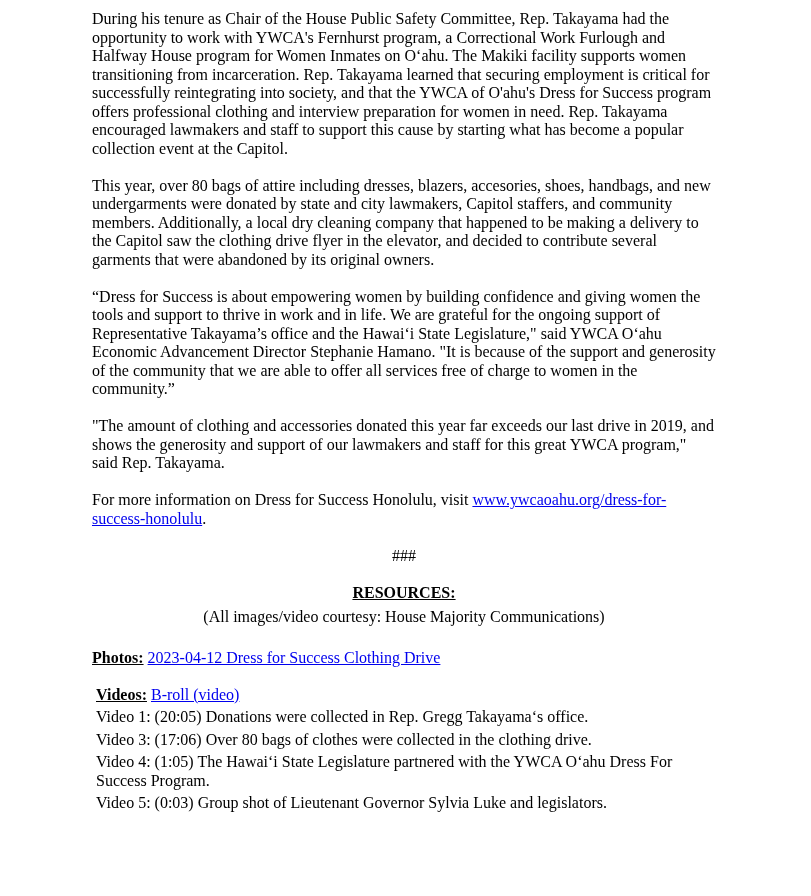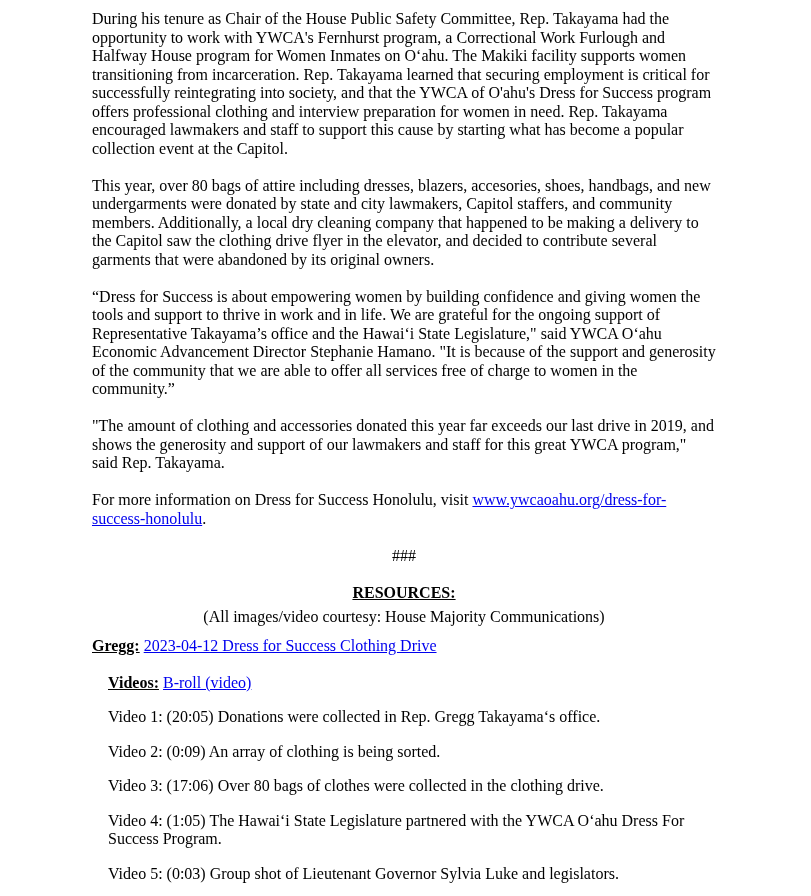--- a/index.html
+++ b/index.html
@@ -27,33 +27,33 @@
   .divider {
     margin-top: 18.5px;
     margin-bottom: 18.5px;
   }
   .resources-heading {
     font-weight: bold;
     text-decoration: underline;
     margin-bottom: 6px;
   }
   .courtesy {
-    margin-bottom: 10px;
+    margin-bottom: 22px;
   }
   .label {
     font-weight: bold;
     text-decoration: underline;
   }
   a.link {
     color: #0000EE;
     text-decoration: underline;
     cursor: pointer;
   }
   .line {
-    margin: 16px;
+    margin: 4px;
   }
   .videos-block {
     margin: 0;
   }
 </style>
 </head>
 <body>
 
 <div class="page">
 
@@ -66,24 +66,23 @@
   <p class="para">"The amount of clothing and accessories donated this year far exceeds our last drive in 2019, and shows the generosity and support of our lawmakers and staff for this great YWCA program," said Rep. Takayama.</p>
 
   <p class="para"><span>For more information on Dress for Success Honolulu, visit </span><a class="link" href="#">www.ywcaoahu.org/dress-for-success-honolulu</a><span>.</span></p>
 
   <p class="para center divider">###</p>
 
   <p class="para center resources-heading">RESOURCES:</p>
 
   <p class="para center courtesy">(All images/video courtesy: House Majority Communications)</p>
 
-  <p class="para"><span class="label">Gregg:</span> <a class="link" href="#">2023-04-12 Dress for Success Clothing Drive</a></p>
+  <p class="para"><span class="label">Photos:</span> <a class="link" href="#">2023-04-12 Dress for Success Clothing Drive</a></p>
 
   <div class="videos-block">
     <p class="line"><span class="label">Videos:</span> <a class="link" href="#">B-roll (video)</a></p>
     <p class="line">Video 1: (20:05) Donations were collected in Rep. Gregg Takayamaʻs office.</p>
-    <p class="line">Video 2: (0:09) An array of clothing is being sorted.</p>
     <p class="line">Video 3: (17:06) Over 80 bags of clothes were collected in the clothing drive.</p>
     <p class="line">Video 4: (1:05) The Hawaiʻi State Legislature partnered with the YWCA Oʻahu Dress For Success Program.</p>
     <p class="line">Video 5: (0:03) Group shot of Lieutenant Governor Sylvia Luke and legislators.</p>
   </div>
 
 </div>
 
 </body></html>

